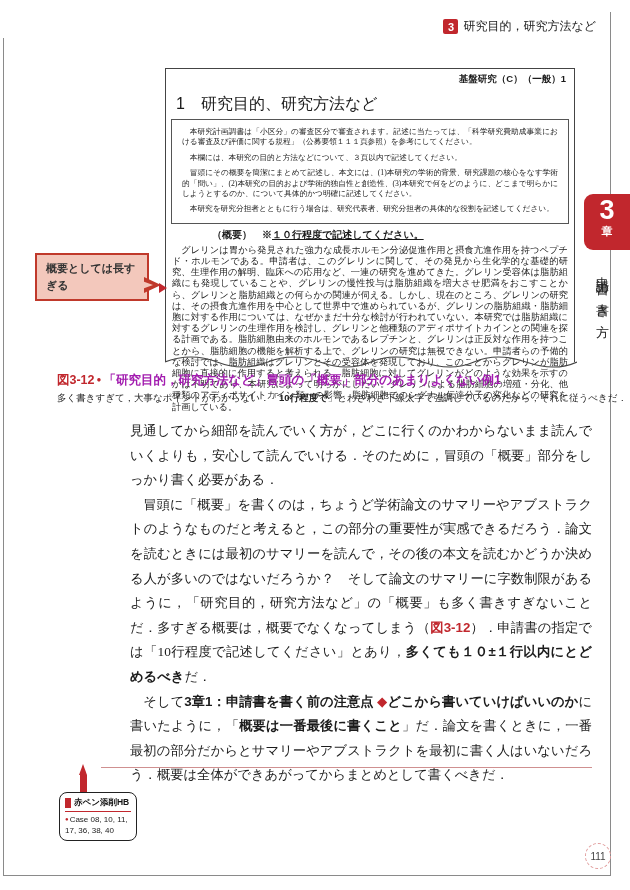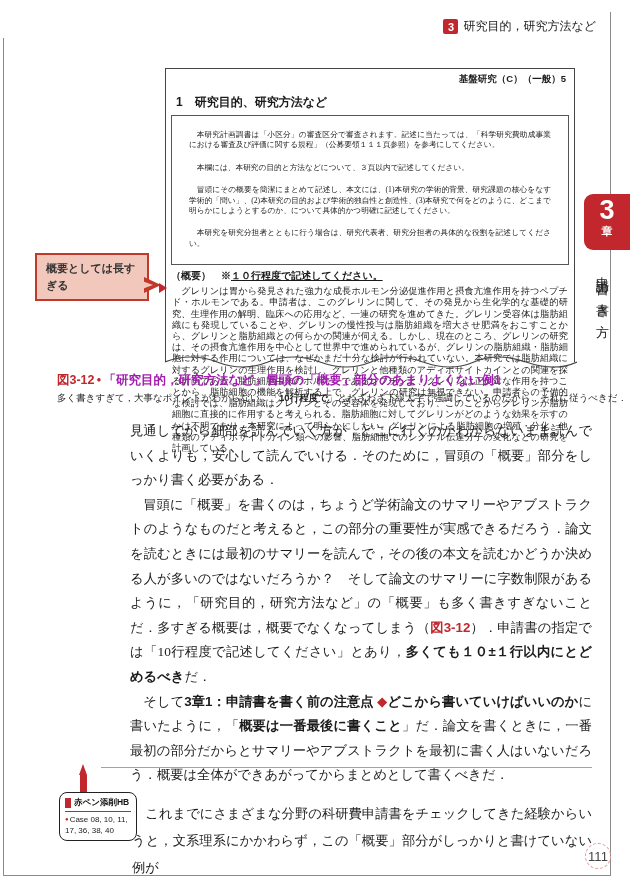--- a/index.html
+++ b/index.html
@@ -23,31 +23,31 @@
   
   .chapter-tab{position:absolute;left:584px;top:194px;width:46px;height:56px;background:#c1272d;
     border-radius:9px 0 0 9px;color:#fff;text-align:center;padding-top:3px;box-sizing:border-box;}
   .chapter-tab .num{font-size:27px;font-weight:bold;line-height:27px;display:block;}
   .chapter-tab .unit{font-size:11px;font-weight:bold;line-height:12px;display:block;margin-top:1px;}
   .chapter-side-label{position:absolute;left:593px;top:266px;writing-mode:vertical-rl;
     font-size:13px;letter-spacing:3px;color:#222;}
 
   
   .page-number{position:absolute;left:585px;top:843px;width:24px;height:24px;border:1px dashed #e09a9a;
-    border-radius:50%;display:flex;align-items:center;justify-content:center;font-size:13px;color:#444;}
+    border-radius:50%;display:flex;align-items:center;justify-content:center;font-size:10px;color:#444;}
 
   
   .doc-box{position:absolute;left:165px;top:68px;width:410px;height:294px;
     border-top:1px solid #444;border-left:1px solid #444;border-right:1px solid #444;
     box-sizing:border-box;background:#fff;}
   .doc-corner{font-size:9.5px;font-weight:bold;text-align:right;padding:4px 8px 0 0;}
-  .doc-heading{font-size:12px;font-weight:bold;padding:8px 0 0 10px;}
+  .doc-heading{font-size:16px;font-weight:normal;padding:8px 0 0 10px;}
   .instr-box{margin:4px 5px 0 5px;border:1px solid #555;padding:2px 5px 3px 5px;}
-  .instr-box p{margin:12px;font-size:7.7px;line-height:10.4px;text-align:justify;text-indent:1em;color:#222;}
-  .summary-label{font-size:10px;font-weight:bold;padding:4px 0 0 5px;}
+  .instr-box p{margin:5px;font-size:7.7px;line-height:10.4px;text-align:justify;text-indent:1em;color:#222;}
+  .summary-label{font-size:10px;font-weight:bold;padding:4px 0 0 5px;margin-left:41px;}
   .summary-label .seg-u{text-decoration:underline;}
   .doc-body{margin:3px 6px 0 6px;font-size:9.2px;line-height:11.2px;text-align:justify;text-indent:1em;color:#222;}
   .torn-edge{position:absolute;left:-1px;bottom:-9px;}
 
   
   .bubble{position:absolute;left:35px;top:253px;width:92px;background:#f3c8bc;border:2.5px solid #c0392b;
     border-radius:0;padding:5px 9px;font-size:11px;line-height:17px;color:#333;font-weight:bold;}
   .bubble-tail-outer{position:absolute;left:144px;top:277px;width:0;height:0;
     border-top:8px solid transparent;border-bottom:8px solid transparent;border-left:17px solid #c0392b;}
   .bubble-tail-inner{position:absolute;left:142px;top:281px;width:0;height:0;
@@ -113,21 +113,21 @@
 
   <div class="chapter-tab">
     <span class="num">3</span>
     <span class="unit">章</span>
   </div>
   <div class="chapter-side-label">申請書の書き方</div>
 
   <div class="page-number">111</div>
 
   <div class="doc-box">
-    <div class="doc-corner">基盤研究（C）（一般）5</div>
+    <div class="doc-corner">基盤研究（C）（一般）1</div>
     <div class="doc-heading">1　研究目的、研究方法など</div>
     <div class="instr-box serif">
       <p>本研究計画調書は「小区分」の審査区分で審査されます。記述に当たっては、「科学研究費助成事業における審査及び評価に関する規程」（公募要領１１１頁参照）を参考にしてください。</p>
       <p>本欄には、本研究の目的と方法などについて、３頁以内で記述してください。</p>
       <p>冒頭にその概要を簡潔にまとめて記述し、本文には、(1)本研究の学術的背景、研究課題の核心をなす学術的「問い」、(2)本研究の目的および学術的独自性と創造性、(3)本研究で何をどのように、どこまで明らかにしようとするのか、について具体的かつ明確に記述してください。</p>
       <p>本研究を研究分担者とともに行う場合は、研究代表者、研究分担者の具体的な役割を記述してください。</p>
     </div>
     <div class="summary-label"><span>（概要）　※</span><span class="seg-u">１０行程度で記述してください。</span></div>
     <div class="doc-body serif">グレリンは胃から発見された強力な成長ホルモン分泌促進作用と摂食亢進作用を持つペプチド・ホルモンである。申請者は、このグレリンに関して、その発見から生化学的な基礎的研究、生理作用の解明、臨床への応用など、一連の研究を進めてきた。グレリン受容体は脂肪組織にも発現していることや、グレリンの慢性投与は脂肪組織を増大させ肥満をおこすことから、グレリンと脂肪組織との何らかの関連が伺える。しかし、現在のところ、グレリンの研究は、その摂食亢進作用を中心として世界中で進められているが、グレリンの脂肪組織・脂肪細胞に対する作用については、なぜかまだ十分な検討が行われていない。本研究では脂肪組織に対するグレリンの生理作用を検討し、グレリンと他種類のアディポサイトカインとの関連を探る計画である。脂肪細胞由来のホルモンであるレプチンと、グレリンは正反対な作用を持つことから、脂肪細胞の機能を解析する上で、グレリンの研究は無視できない。申請者らの予備的な検討では、脂肪組織はグレリンとその受容体を発現しており、このことからグレリンが脂肪細胞に直接的に作用すると考えられる。脂肪細胞に対してグレリンがどのような効果を示すのかは不明であり、本研究によって明らかにしたい。グレリンによる脂肪細胞の増殖・分化、他種類のアディポサイトカイン類への影響、脂肪細胞でのシグナル伝達分子の変化などの研究を計画している。</div>
     <svg class="torn-edge" width="412" height="18" viewBox="0 0 412 18">
@@ -159,17 +159,14 @@
   <div class="margin-note">
     <div class="title-row">
       <span class="red-bar"></span>
       <span class="title">赤ペン添削HB</span>
     </div>
     <div class="cases">
       <span class="dot">●</span><span>Case 08, 10, 11, 17, 36, 38, 40</span>
     </div>
   </div>
 
-  <div class="closing-text">
-    <p>これまでにさまざまな分野の科研費申請書をチェックしてきた経験からいうと，文系理系にかかわらず，この「概要」部分がしっかりと書けていない例が</p>
-  </div>
 
 </div>
 
 </body></html>

